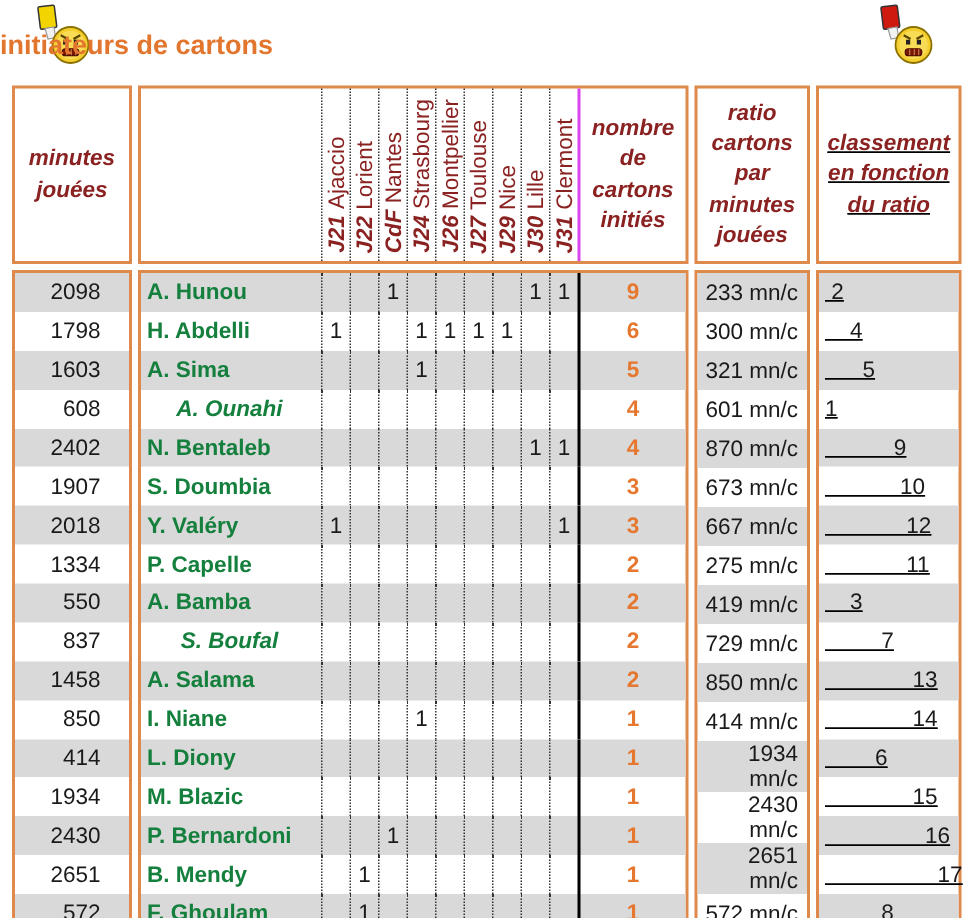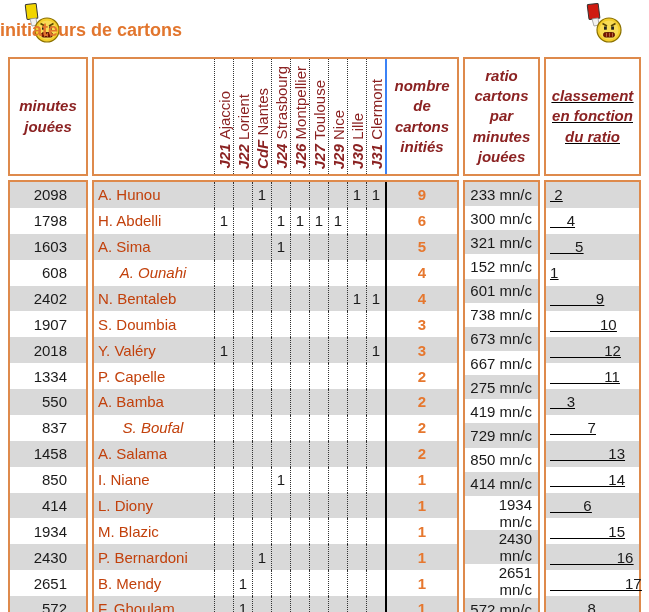--- a/index.html
+++ b/index.html
@@ -31,28 +31,28 @@
     text-align: center; height: 100%; }
 
   
   .main-hdr { display: flex; height: 100%; }
   .name-spacer { width: 120px; }
   .day-col { flex: 1; border-left: 1px dotted #333; display: flex;
     justify-content: center; align-items: flex-end; padding-bottom: 5px; }
   .vlabel { writing-mode: vertical-rl; transform: rotate(180deg); white-space: nowrap;
     font-size: 15px; line-height: 1; color: #8b2222; }
   .vlabel .code { font-weight: bold; font-style: italic; }
-  .nombre-hdr { width: 72px; border-left: 2px solid #3b82f6; }
+  .nombre-hdr { width: 72px; border-left: 2px solid #d946ef; }
   .nombre-hdr .hdr-text { padding: 0 6px; }
 
   
   .row { flex: 1; display: flex; align-items: center; font-size: 15px; color: #1a1a1a; }
   .bbox .row:nth-child(odd) { background: #d9d9d9; }
   .minutes-cell { width: 100%; text-align: right; padding-right: 19px; }
-  .name-cell { width: 120px; padding-left: 4px; color: #c2410c; font-weight: normal;
+  .name-cell { width: 120px; padding-left: 4px; color: #15803d; font-weight: bold;
     white-space: nowrap; overflow: hidden; }
   .name-cell.loan { font-style: italic; text-align: center; padding-right: 2px; padding-left: 0; }
   .mark-cell { flex: 1; border-left: 1px dotted #333; text-align: center; height: 100%;
     display: flex; align-items: center; justify-content: center; }
   .cartons-cell { width: 72px; border-left: 2px solid #000; text-align: center;
     color: #e6772e; font-weight: bold; height: 100%; display: flex;
     align-items: center; justify-content: center; }
   .ratio-cell { width: 100%; text-align: right; padding-right: 6px; }
   .rank-cell { width: 100%; white-space: pre; padding-left: 4px; }
 </style>
@@ -429,27 +429,24 @@
       <div class="row">
           <div class="ratio-cell">233 mn/c</div>
         </div>
           <div class="row">
           <div class="ratio-cell">300 mn/c</div>
         </div>
           <div class="row">
           <div class="ratio-cell">321 mn/c</div>
         </div>
           <div class="row">
-          <div class="ratio-cell">152 mn/c</div>
-        </div>
-          <div class="row">
           <div class="ratio-cell">601 mn/c</div>
         </div>
           <div class="row">
-          <div class="ratio-cell">738 mn/c</div>
+          <div class="ratio-cell">870 mn/c</div>
         </div>
           <div class="row">
           <div class="ratio-cell">673 mn/c</div>
         </div>
           <div class="row">
           <div class="ratio-cell">667 mn/c</div>
         </div>
           <div class="row">
           <div class="ratio-cell">275 mn/c</div>
         </div>

